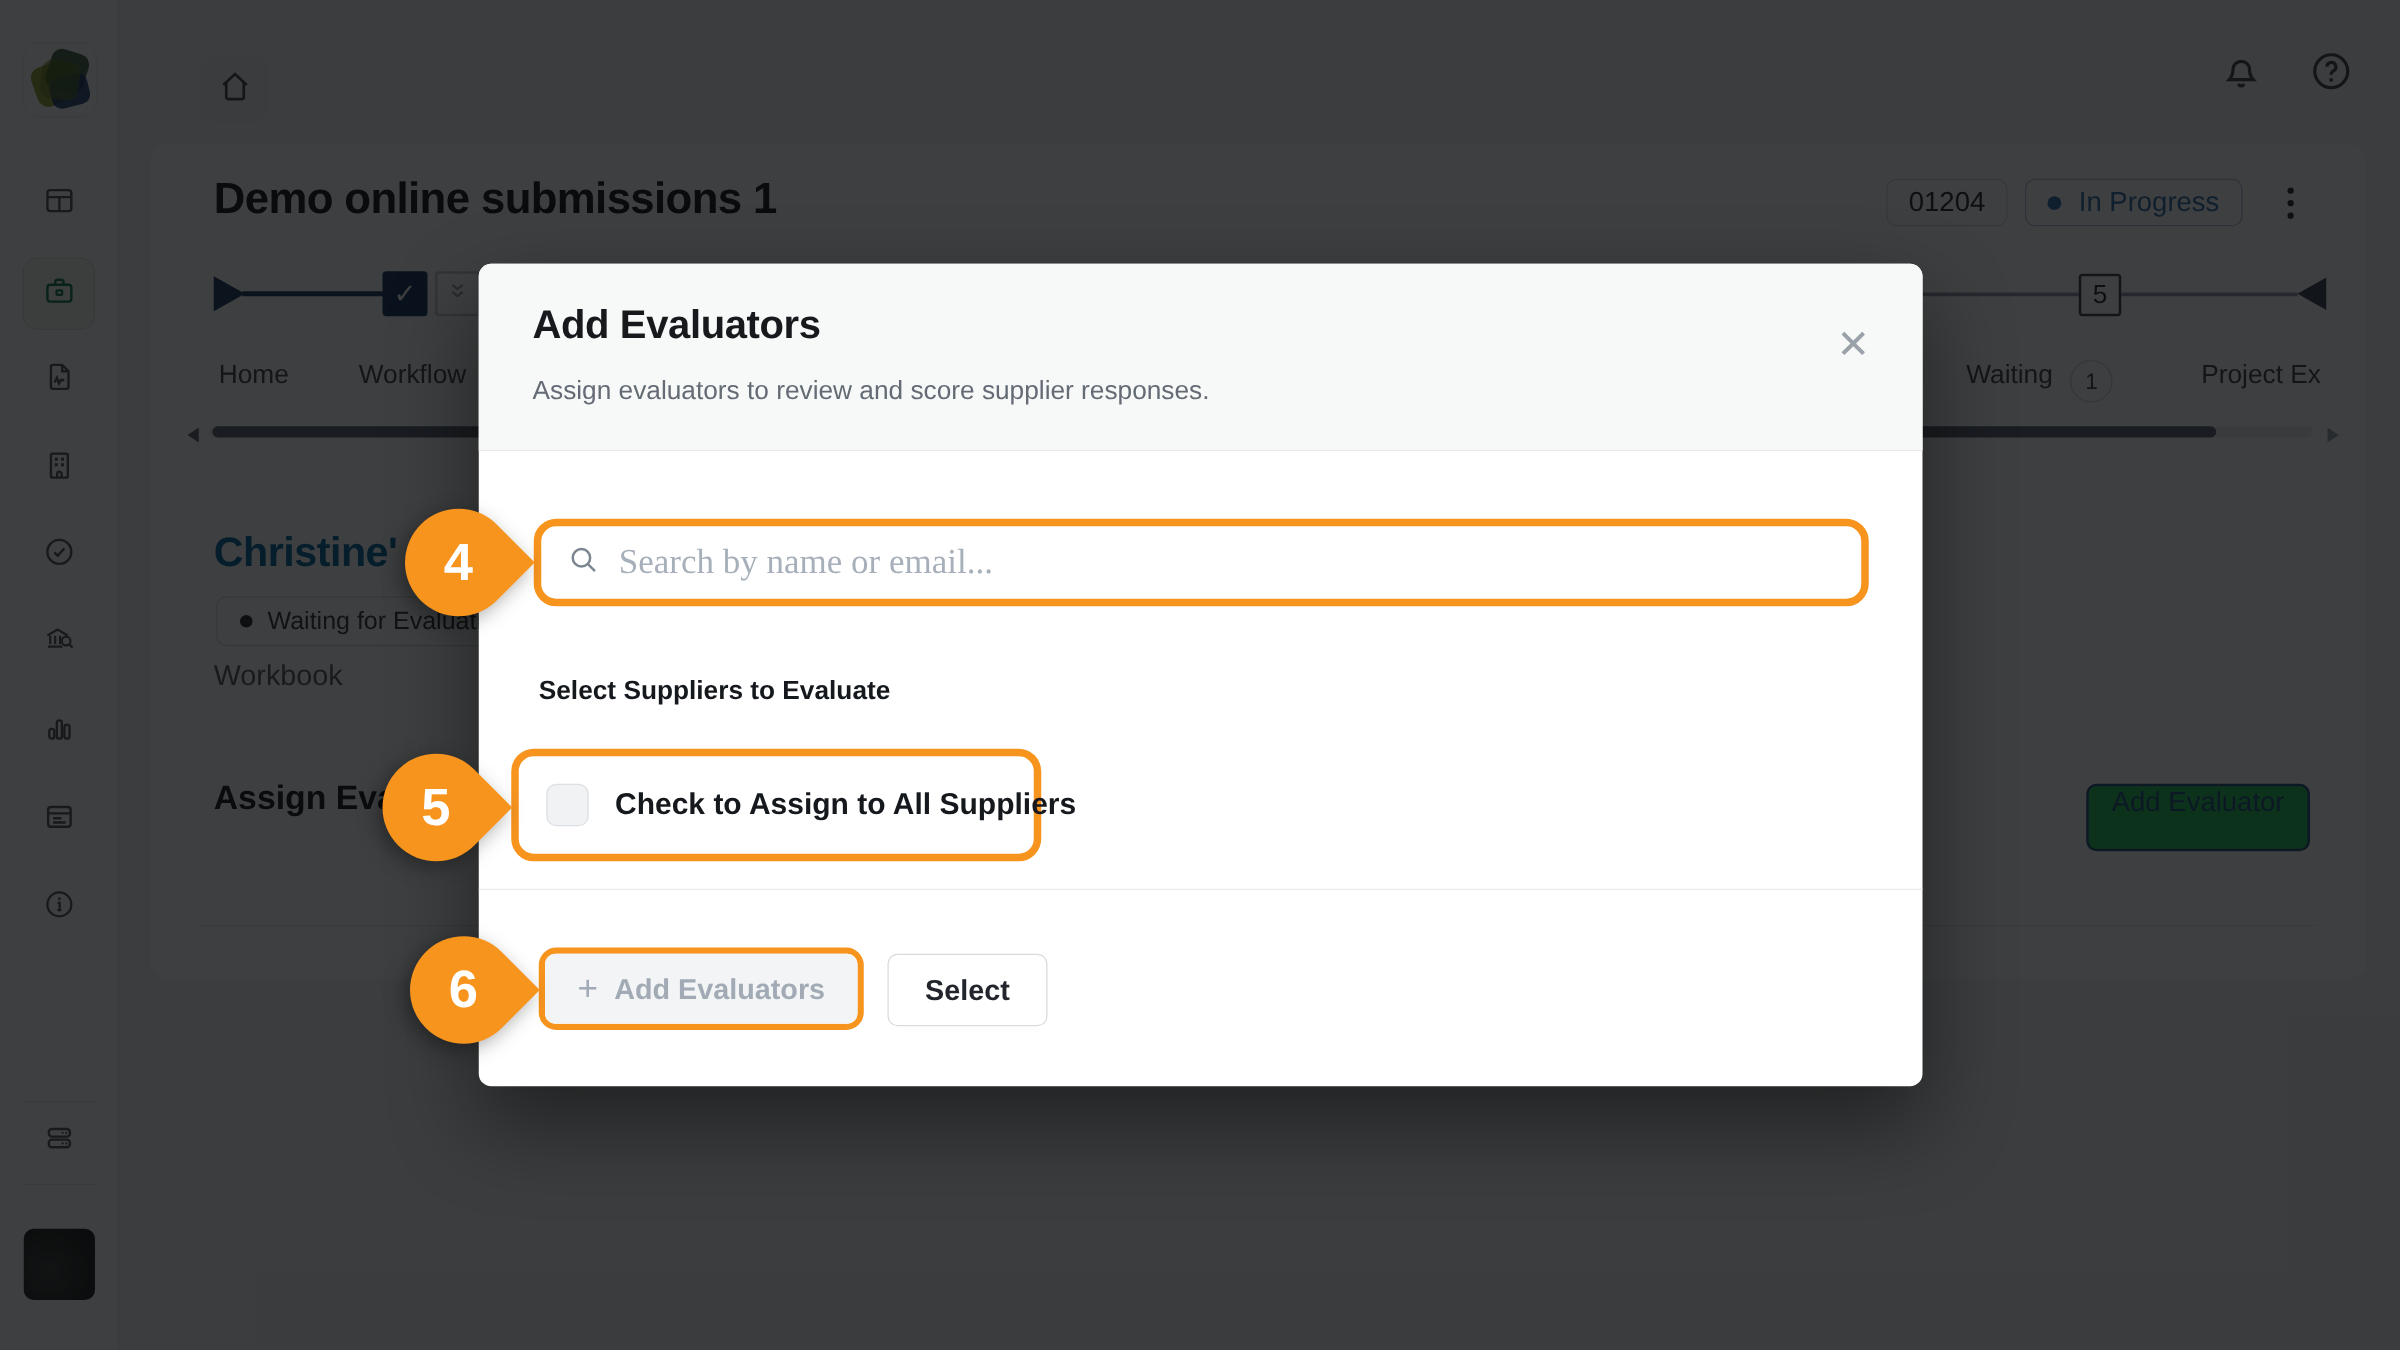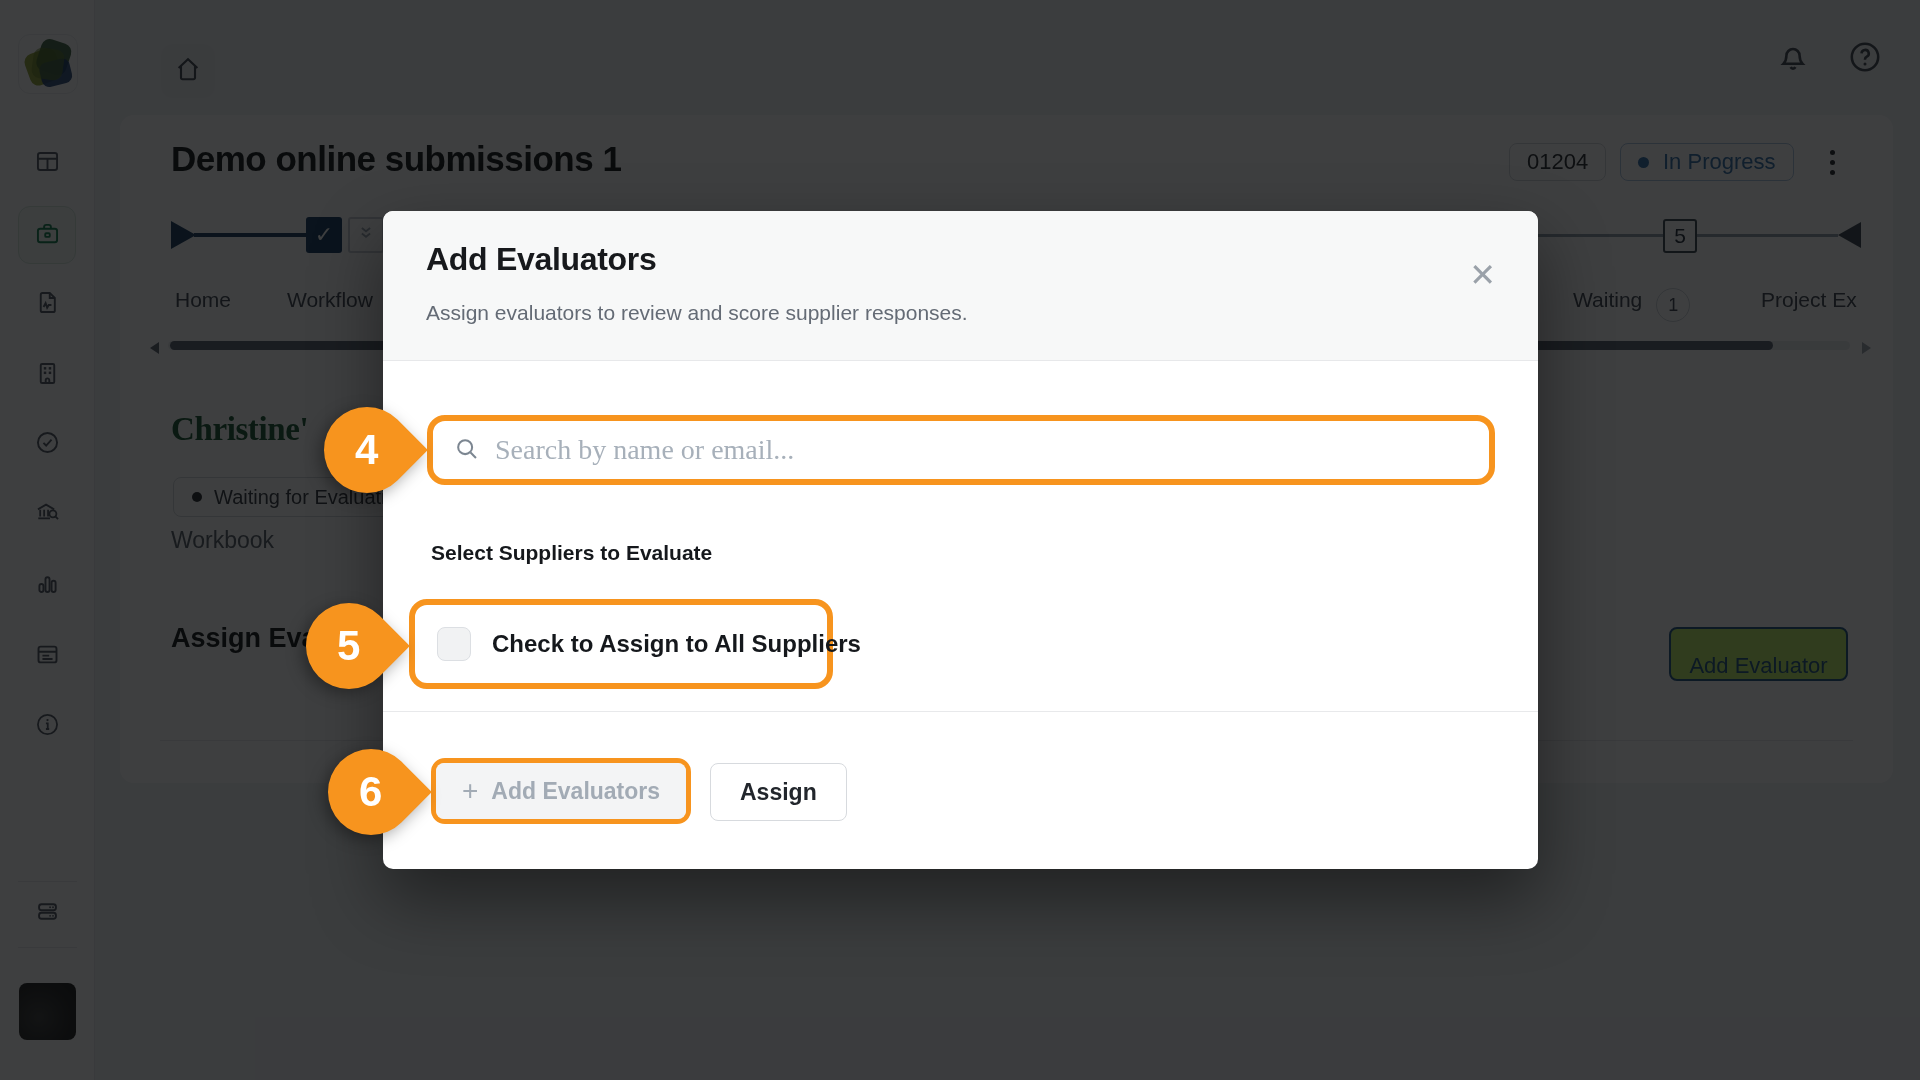--- a/index.html
+++ b/index.html
@@ -43,26 +43,26 @@
   .tab{position:absolute;top:173px;font-size:21px;color:#3b434d;cursor:pointer;display:flex;gap:14px;}
   .tab .cnt{width:34px;height:34px;border:1px solid #cdd3d9;border-radius:50%;font-size:18px;display:flex;align-items:center;justify-content:center;color:#3b434d;}
   .tab.clipped{width:103px;overflow:hidden;white-space:nowrap;}
   
   .sb-track{position:absolute;left:48px;top:226px;width:1682px;height:9px;border-radius:5px;background:#e9ebee;}
   .sb-thumb{position:absolute;left:2px;top:0;width:1603px;height:9px;border-radius:5px;background:#566170;cursor:pointer;}
   .sb-arrow{position:absolute;top:227px;width:0;height:0;border-top:6px solid transparent;border-bottom:6px solid transparent;}
   .sb-arrow.left{left:30px;border-right:9px solid #5b6470;}
   .sb-arrow.right{left:1742px;border-left:9px solid #9aa2ab;}
   
-  .sec-h{position:absolute;left:51px;top:296px;font-size:33px;font-weight:bold;letter-spacing:-0.4px;color:#14532d;white-space:nowrap;font-family:Liberation Serif, serif;}
+  .sec-h{position:absolute;left:51px;top:308px;font-size:33px;font-weight:bold;letter-spacing:-0.4px;color:#0369a1;white-space:nowrap;}
   .sec-badge{position:absolute;left:53px;top:362px;height:40px;display:flex;align-items:center;gap:12px;padding:0 18px;border:1px solid #d3d7dc;border-radius:8px;font-size:20px;color:#2e343b;white-space:nowrap;}
   .sec-badge .dot{width:10px;height:10px;border-radius:50%;background:#23262b;}
   .sec-sub{position:absolute;left:51px;top:412px;font-size:23px;color:#555d66;}
   .assign-lb{position:absolute;left:51px;top:508px;font-size:27px;font-weight:bold;color:#0f1214;white-space:nowrap;}
-  .add-eval-btn{position:absolute;left:1549px;top:512px;width:179px;height:54px;background:#bef264;border:2px solid #1e5180;border-radius:8px;color:#1e5180;font-size:22px;display:flex;align-items:flex-end;justify-content:center;cursor:pointer;}
+  .add-eval-btn{position:absolute;left:1549px;top:512px;width:179px;height:54px;background:#22c55e;border:2px solid #1e5180;border-radius:8px;color:#1e5180;font-size:22px;display:flex;align-items:flex-start;justify-content:center;cursor:pointer;}
   .card-div{position:absolute;left:40px;top:625px;width:1693px;height:1px;background:#e7e9ec;}
   
   .overlay{position:absolute;inset:0;background:rgba(8,9,10,0.78);z-index:5;}
   
   .modal{position:absolute;left:383px;top:211px;width:1155px;height:658px;background:#ffffff;border-radius:10px;z-index:10;box-shadow:0 30px 70px rgba(0,0,0,0.45);}
   .m-head{position:absolute;left:0;top:0;width:100%;height:150px;background:#f7f8f8;border-bottom:1px solid #e7e8ea;border-radius:10px 10px 0 0;}
   .m-title{position:absolute;left:43px;top:30px;font-size:32px;font-weight:bold;letter-spacing:-0.3px;color:#17191c;}
   .m-sub{position:absolute;left:43px;top:90px;font-size:21px;color:#646b75;}
   .m-close{position:absolute;right:42px;top:48px;font-size:32px;font-weight:300;color:#9aa1a9;cursor:pointer;line-height:1;}
   .hl-ring{border:6px solid #F7941E;background:#ffffff;}
@@ -288,21 +288,21 @@
 
     <div class="m-div"></div>
 
     <div class="add-ring hl-ring">
       <div class="add-btn">
         <span class="plus">+</span>
         <span>Add Evaluators</span>
       </div>
     </div>
     <div class="cancel-btn">
-        <span>Assign</span>
+        <span>Select</span>
       </div>
   </div>
 
   <div class="marker" style="left:324px;top:407px;">
       <span>4</span>
     </div>
   <div class="marker" style="left:306px;top:603px;">
       <span>5</span>
     </div>
   <div class="marker" style="left:328px;top:749px;">

